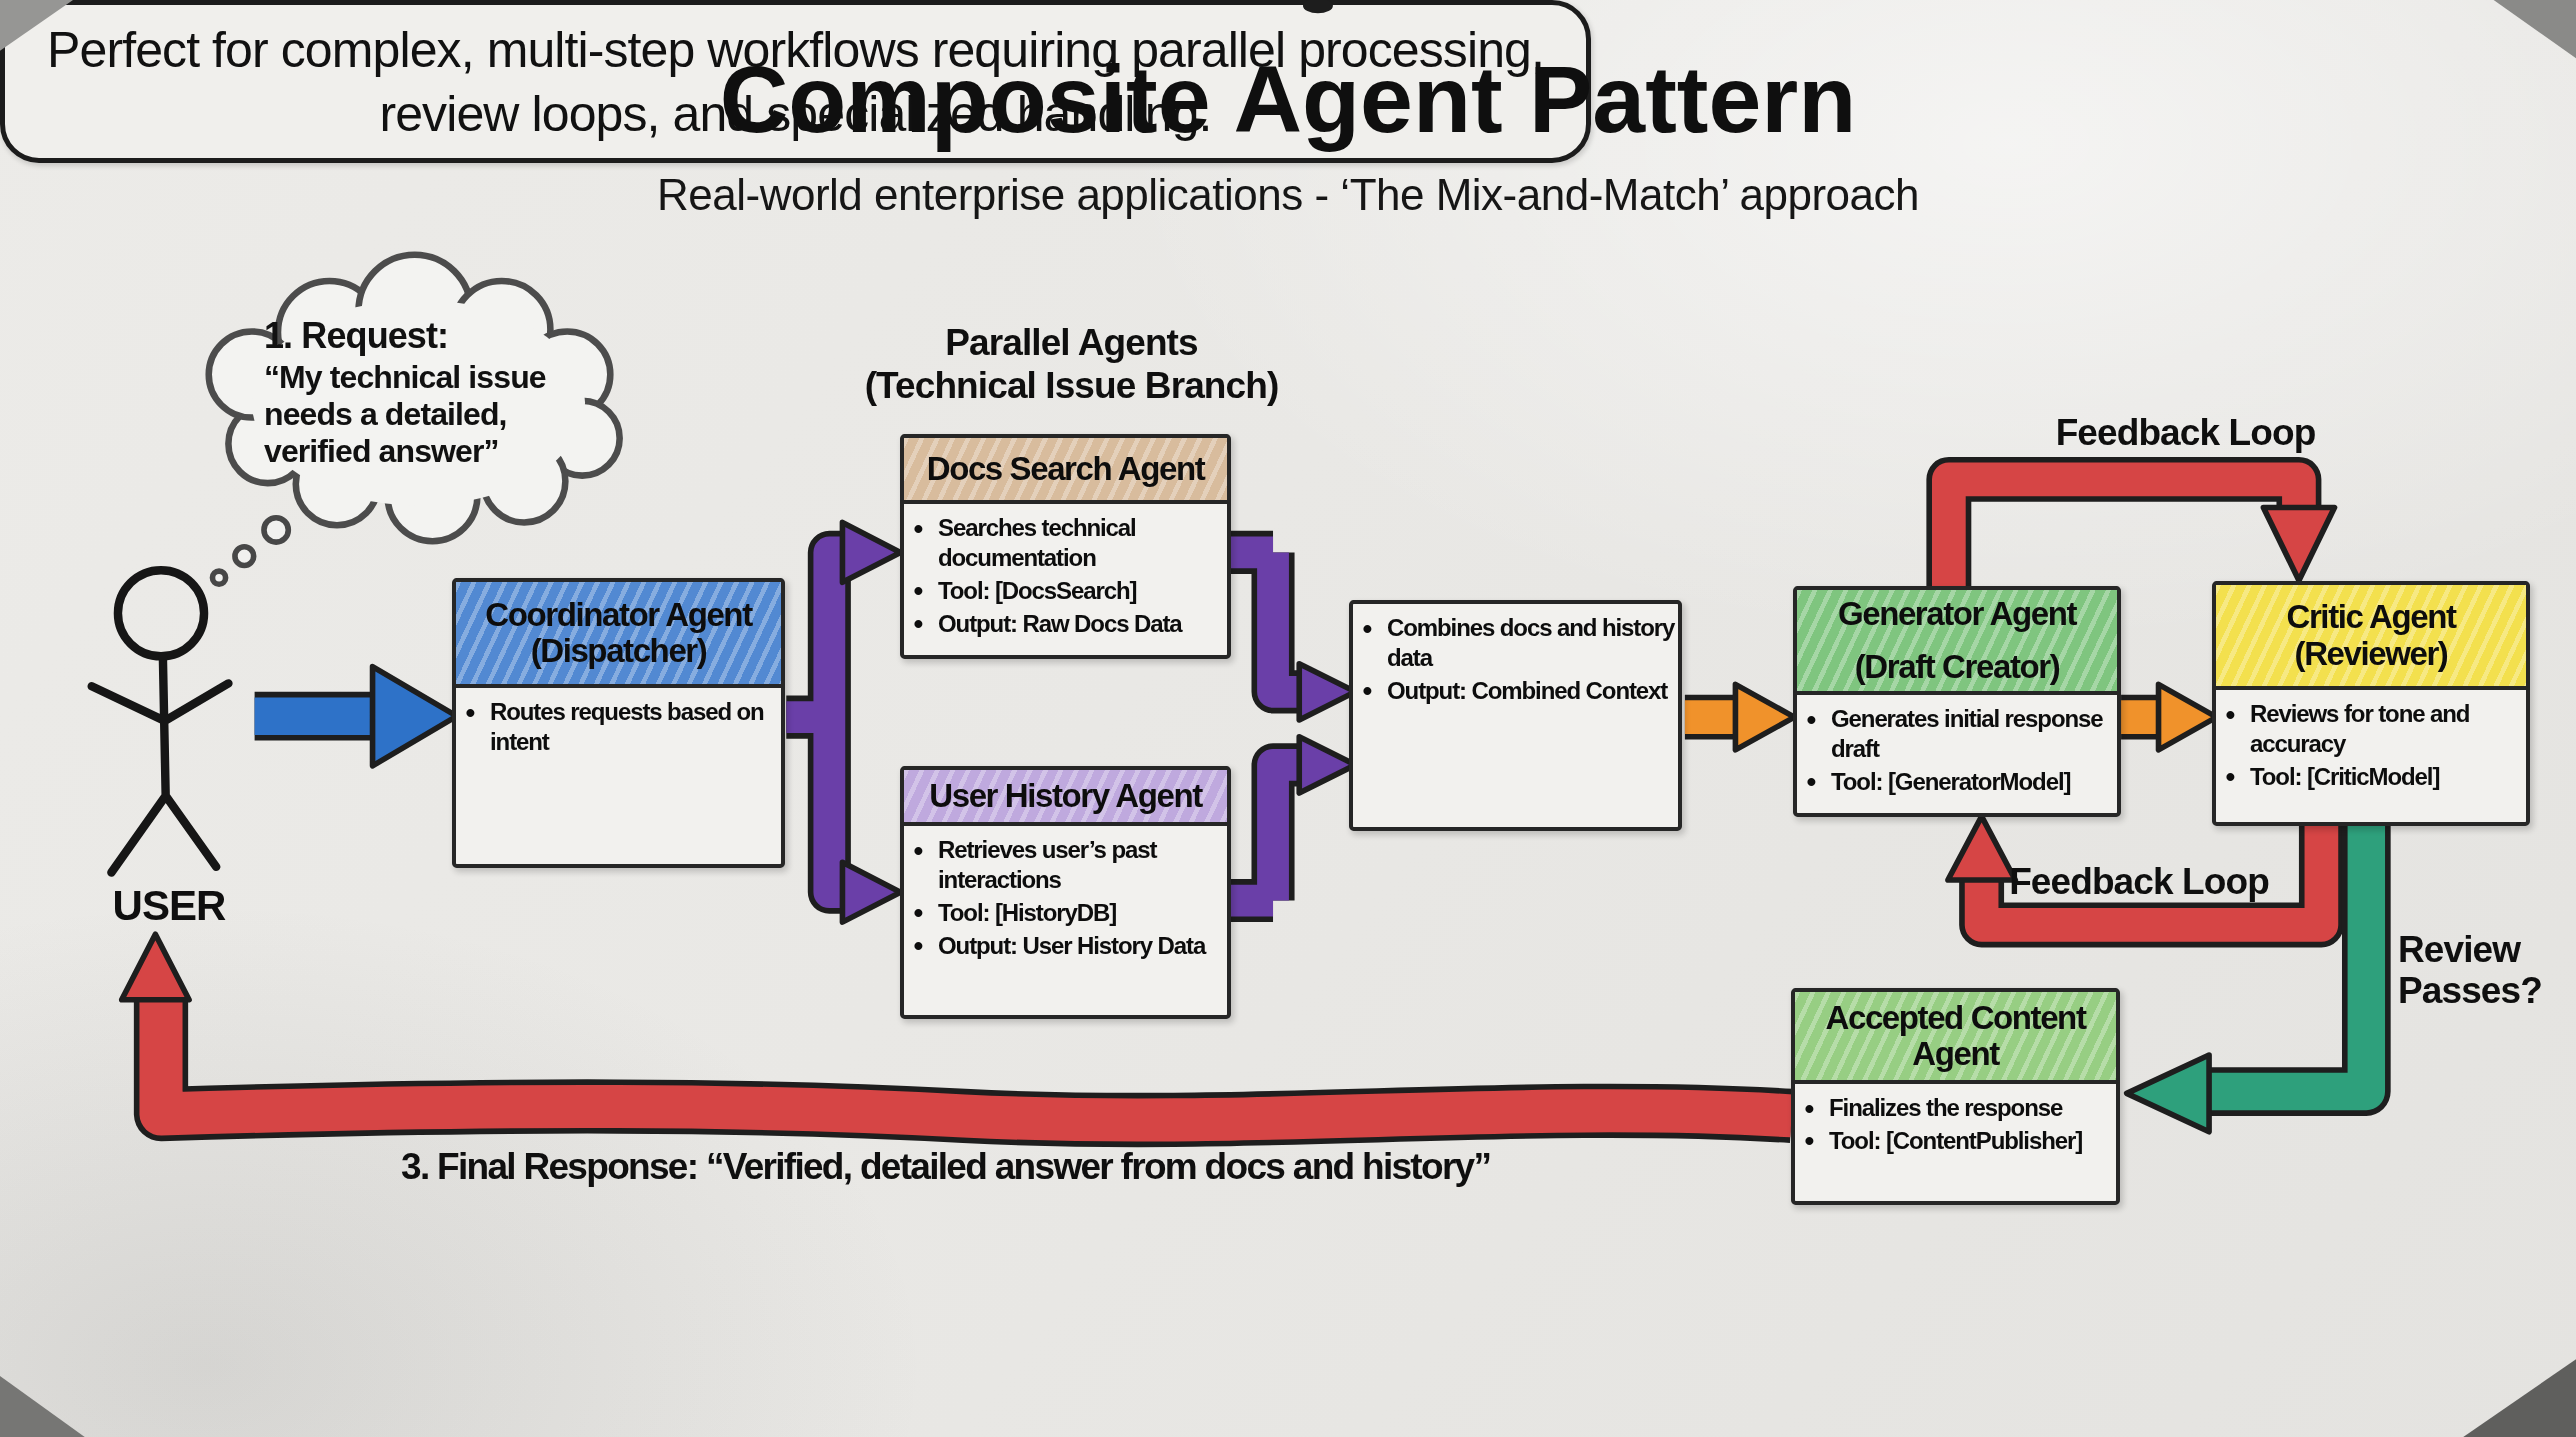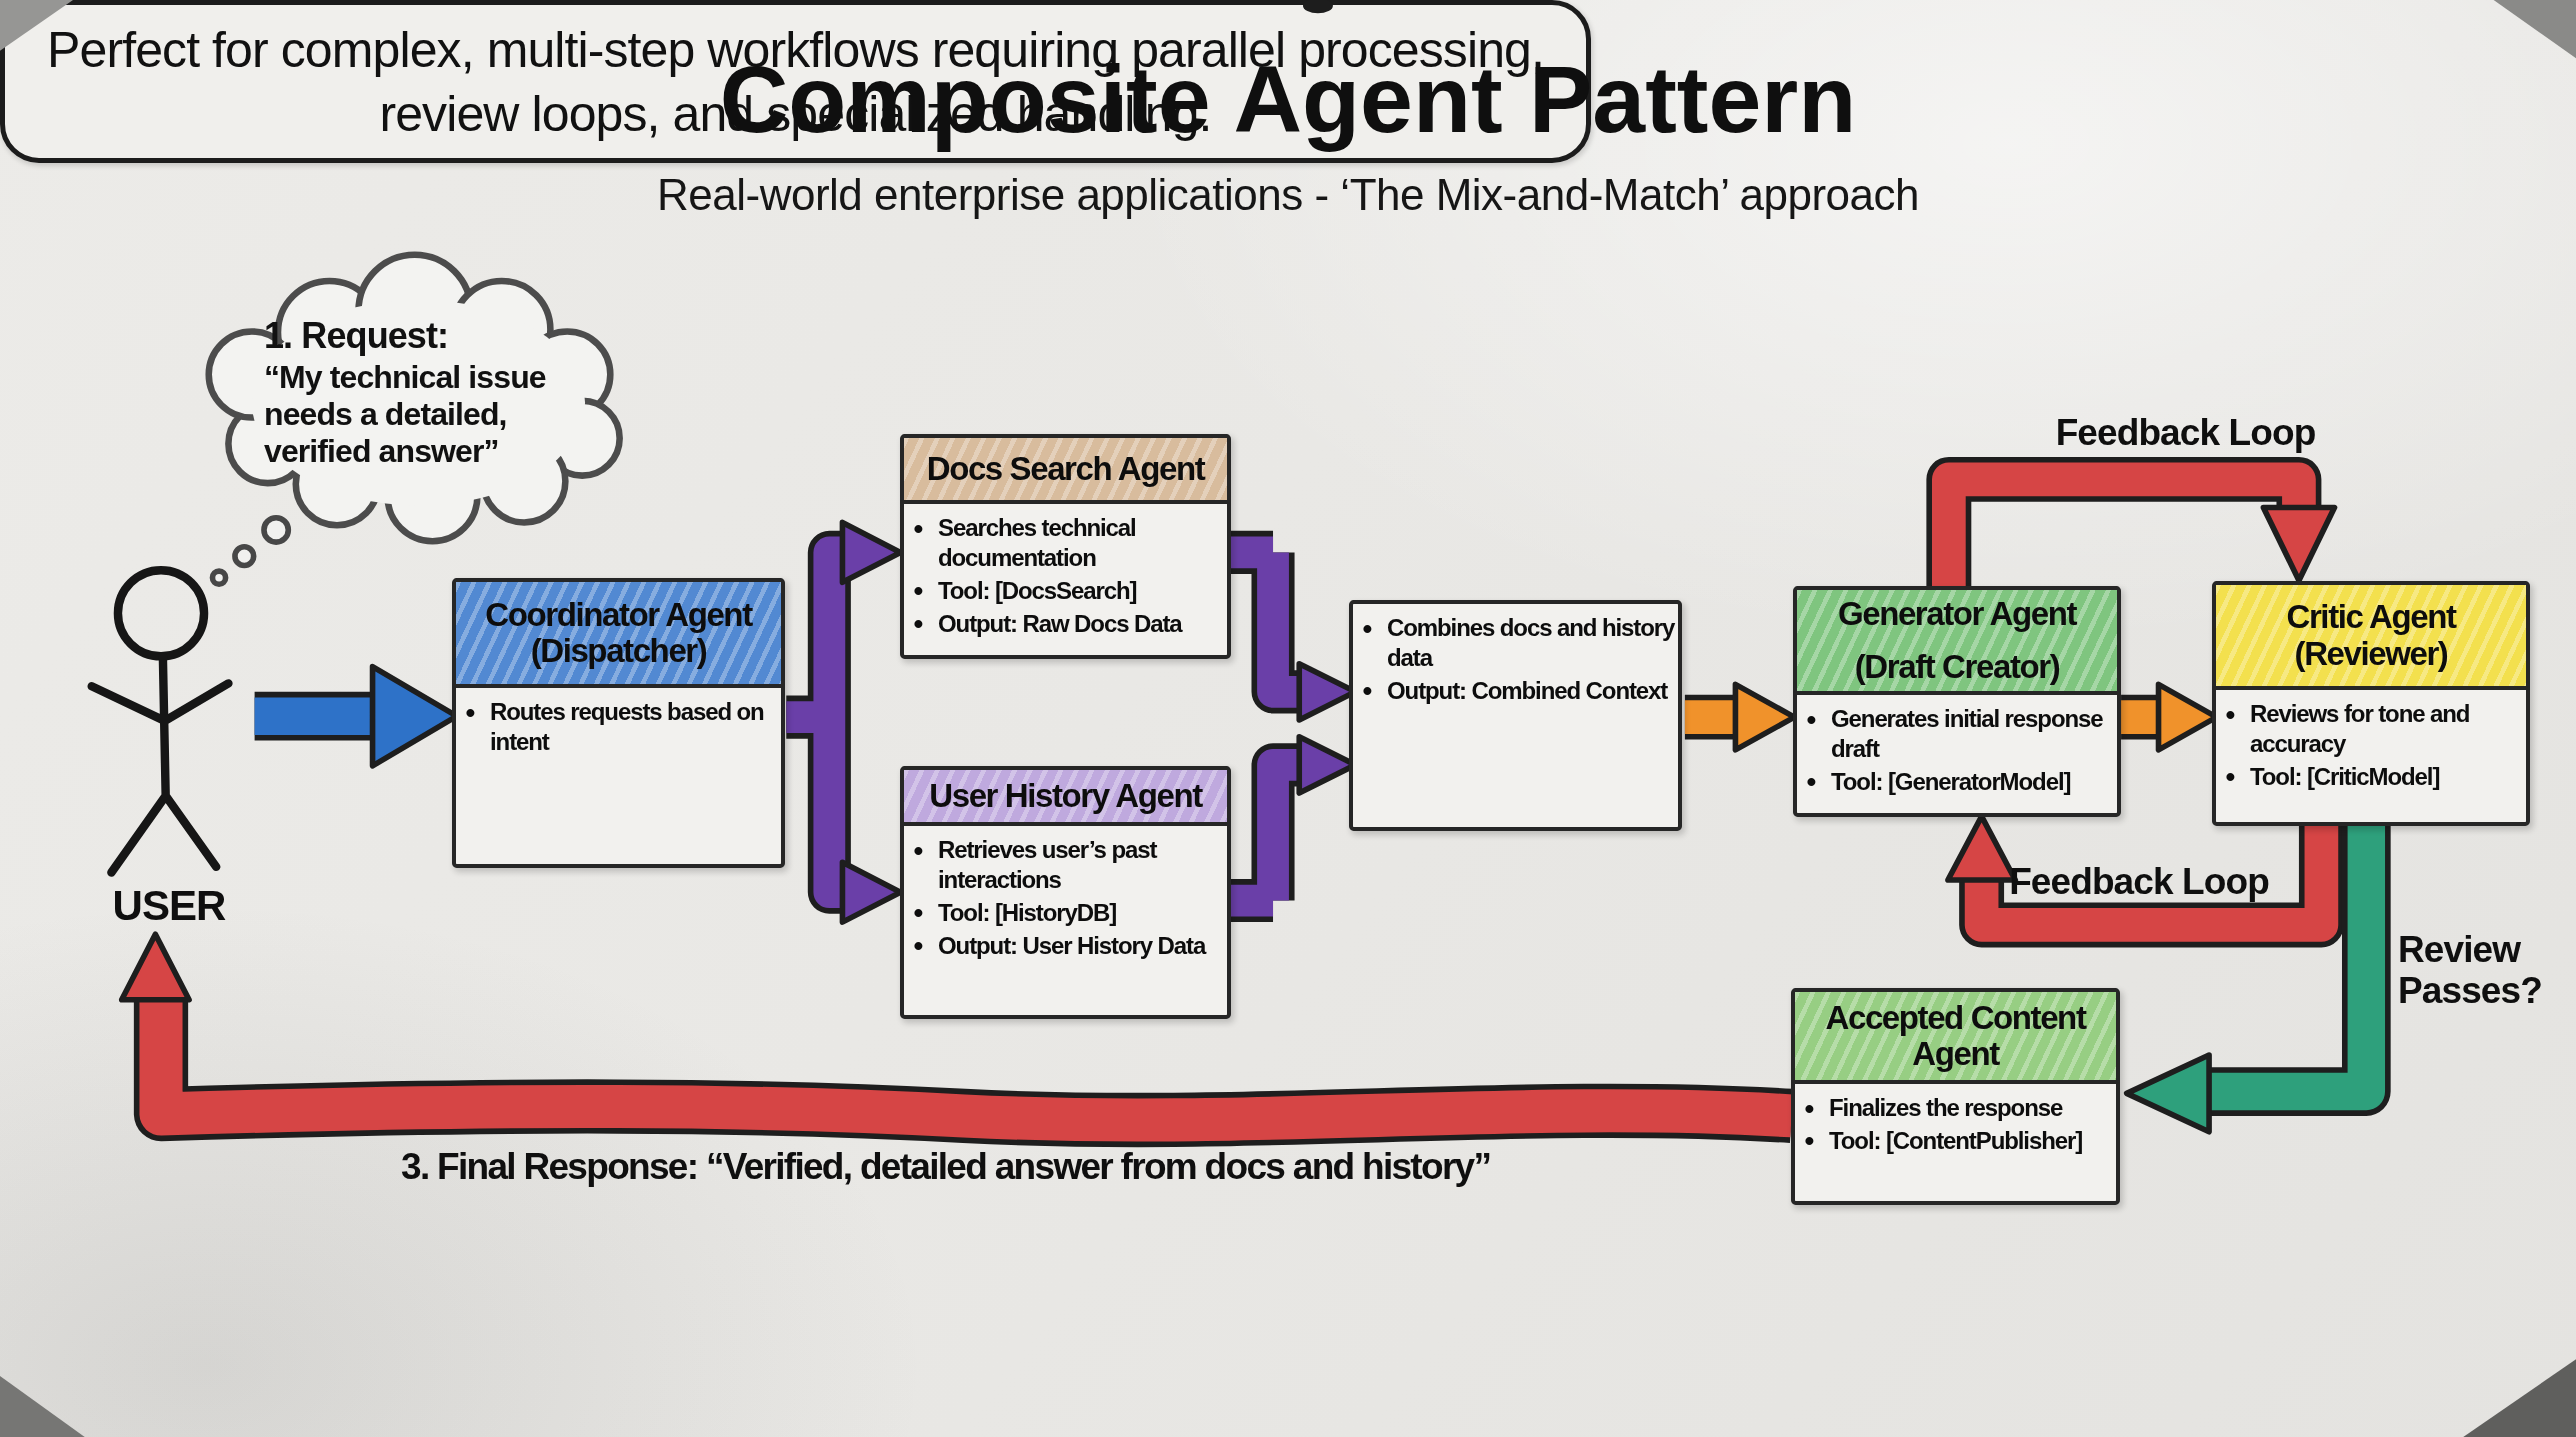--- a/index.html
+++ b/index.html
@@ -157,20 +157,24 @@
   </svg>
 
   <div id="title" class="lbl">Composite Agent Pattern</div>
   <div id="subtitle" class="lbl">Real-world enterprise applications - ‘The Mix-and-Match’ approach</div>
 
   <div id="cloud-text" class="abs">
     <div class="h">1. Request:</div>
     <div class="t">“My technical issue needs a detailed, verified answer”</div>
   </div>
 
+  <div id="parallel-label" class="lbl center">
+    <div>Parallel Agents</div>
+    <div>(Technical Issue Branch)</div>
+  </div>
   <div id="feedback-top" class="lbl">Feedback Loop</div>
   <div id="feedback-bottom" class="lbl">Feedback Loop</div>
   <div id="review-passes" class="lbl">Review Passes?</div>
   <div id="user-label" class="lbl">USER</div>
   <div id="final-response" class="lbl">3. Final Response: “Verified, detailed answer from docs and history”</div>
 
   <div class="abox" style="left:452px;top:578px;width:333px;height:290px;">
     <div class="hd" style="height: 106px; background-color: rgb(82, 137, 210);">
       <div>Coordinator Agent</div>
       <div>(Dispatcher)</div>

